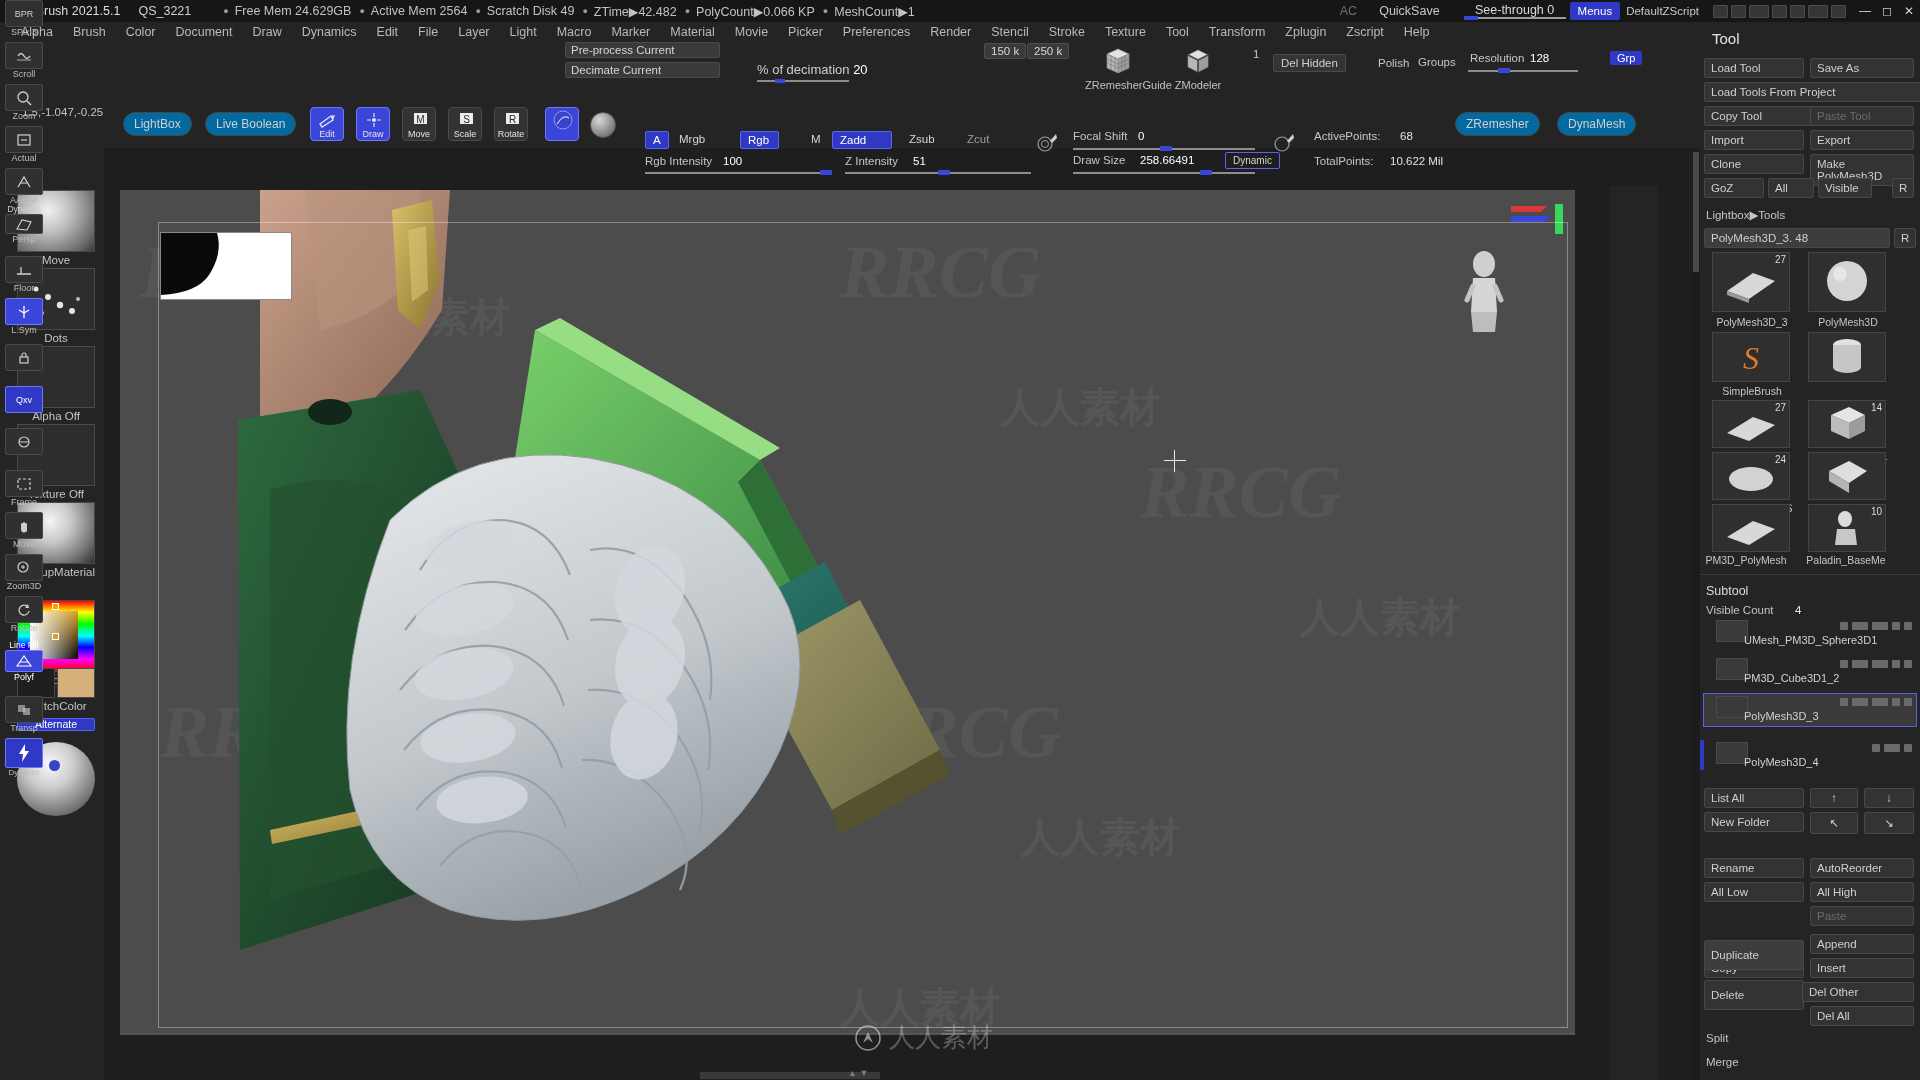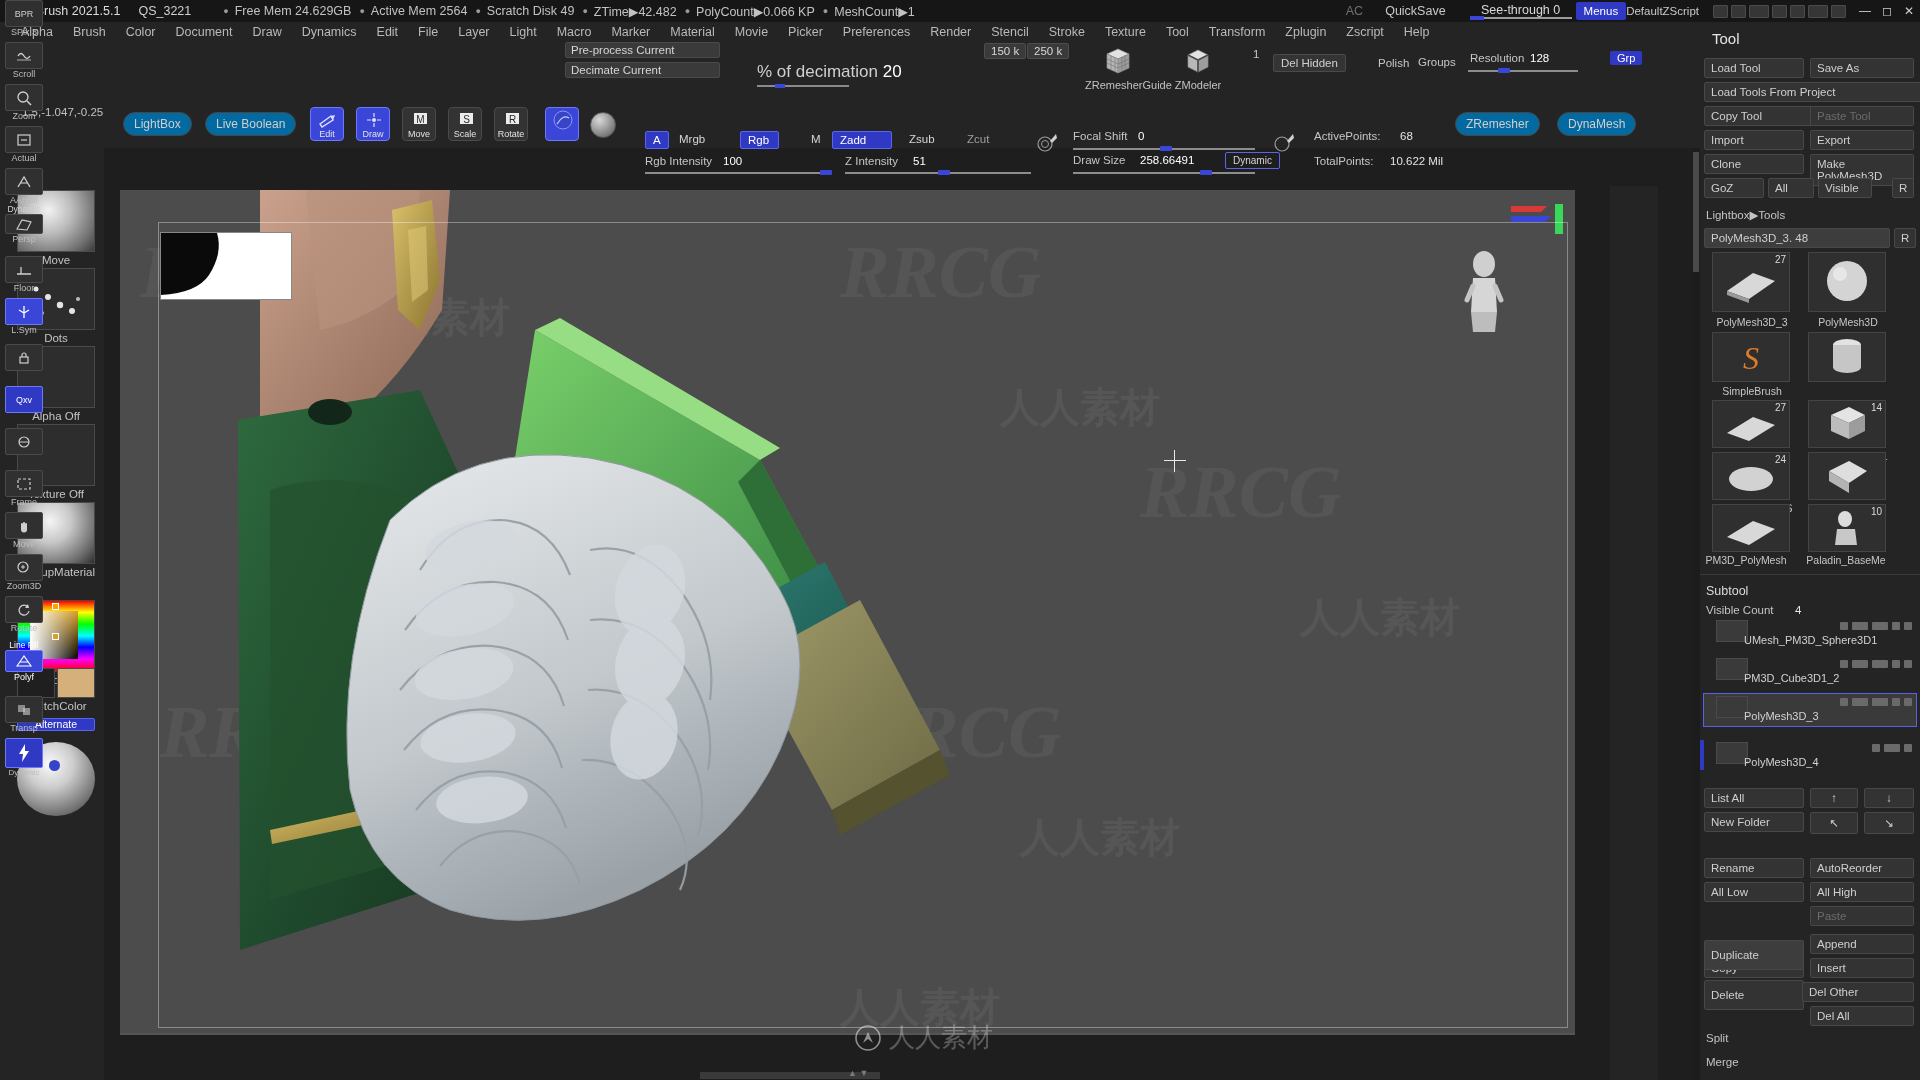--- a/index.html
+++ b/index.html
@@ -31,21 +31,21 @@
   .see-through {
     position:relative; padding:2px 10px 4px 10px; color:#d9d9d9;
     min-width:110px; text-align:center;
   }
   .see-through .st-track {
     position:absolute; left:4px; right:4px; bottom:2px; height:2px; background:#9b9b9b;
   }
   .see-through .st-fill { position:absolute; left:4px; bottom:1px; width:14px; height:4px; background:#3a46d8; }
   .menus-btn {
     background:#2f39c4; color:#fff; padding:3px 8px; border-radius:2px;
-    font-size:11.5px; 
+    font-size:11.5px; margin-right:6px;
   }
   .defaultz { color:#c9c9c9; margin-right:14px; font-size:11.5px; }
   .tb-icons { display:flex; align-items:center; gap:3px; margin-right:8px; }
   .tb-ico { width:15px; height:13px; background:#3c3c3c; border:1px solid #555; border-radius:1px; opacity:.85; }
   .tb-ico.wide { width:20px; }
   .tb-winbtn { width:22px; text-align:center; color:#cfcfcf; font-size:12px; }
 
   
   .menubar {
     position:absolute; left:0; top:22px; width:1920px; height:20px;
@@ -64,21 +64,21 @@
   
   .shelf { position:absolute; left:0; top:42px; width:1920px; height:60px; background:#242424; }
   .decim-box { position:absolute; left:565px; top:42px; width:155px; height:16px;
     background:#3a3a3a; border:1px solid #4a4a4a; border-radius:2px; color:#d6d6d6;
     font-size:11.5px; padding:1px 5px; }
   .decim-box2 { position:absolute; left:565px; top:62px; width:155px; height:16px;
     background:#3a3a3a; border:1px solid #4a4a4a; border-radius:2px; color:#d6d6d6;
     font-size:11.5px; padding:1px 5px; }
   .kbtn { position:absolute; background:#3a3a3a; border:1px solid #4d4d4d; border-radius:2px;
     color:#d8d8d8; font-size:11.5px; padding:1px 6px; top:43px; }
-  .pctdec { position:absolute; left:757px; top:62px; font-size:17px; color:#cfcfcf; }
+  .pctdec { position:absolute; left:757px; top:62px; font-size:13px; color:#cfcfcf; }
   .pctdec .val { color:#fff; }
   .pctdec .bar { position:absolute; left:0; bottom:-5px; width:92px; height:2px; background:#8a8a8a; }
   .pctdec .knob { position:absolute; left:18px; bottom:-6px; width:10px; height:4px; background:#3a46d8; }
 
   .shelf-icon { position:absolute; text-align:center; width:66px; }
   .shelf-icon .glyph { width:42px; height:36px; margin:0 auto; }
   .shelf-icon .lbl { font-size:11px; color:#c2c2c2; margin-top:-1px; white-space:nowrap; }
 
   .sbtn { position:absolute; background:#343434; border:1px solid #4a4a4a; border-radius:2px;
     color:#d0d0d0; font-size:11.5px; padding:2px 7px; }

